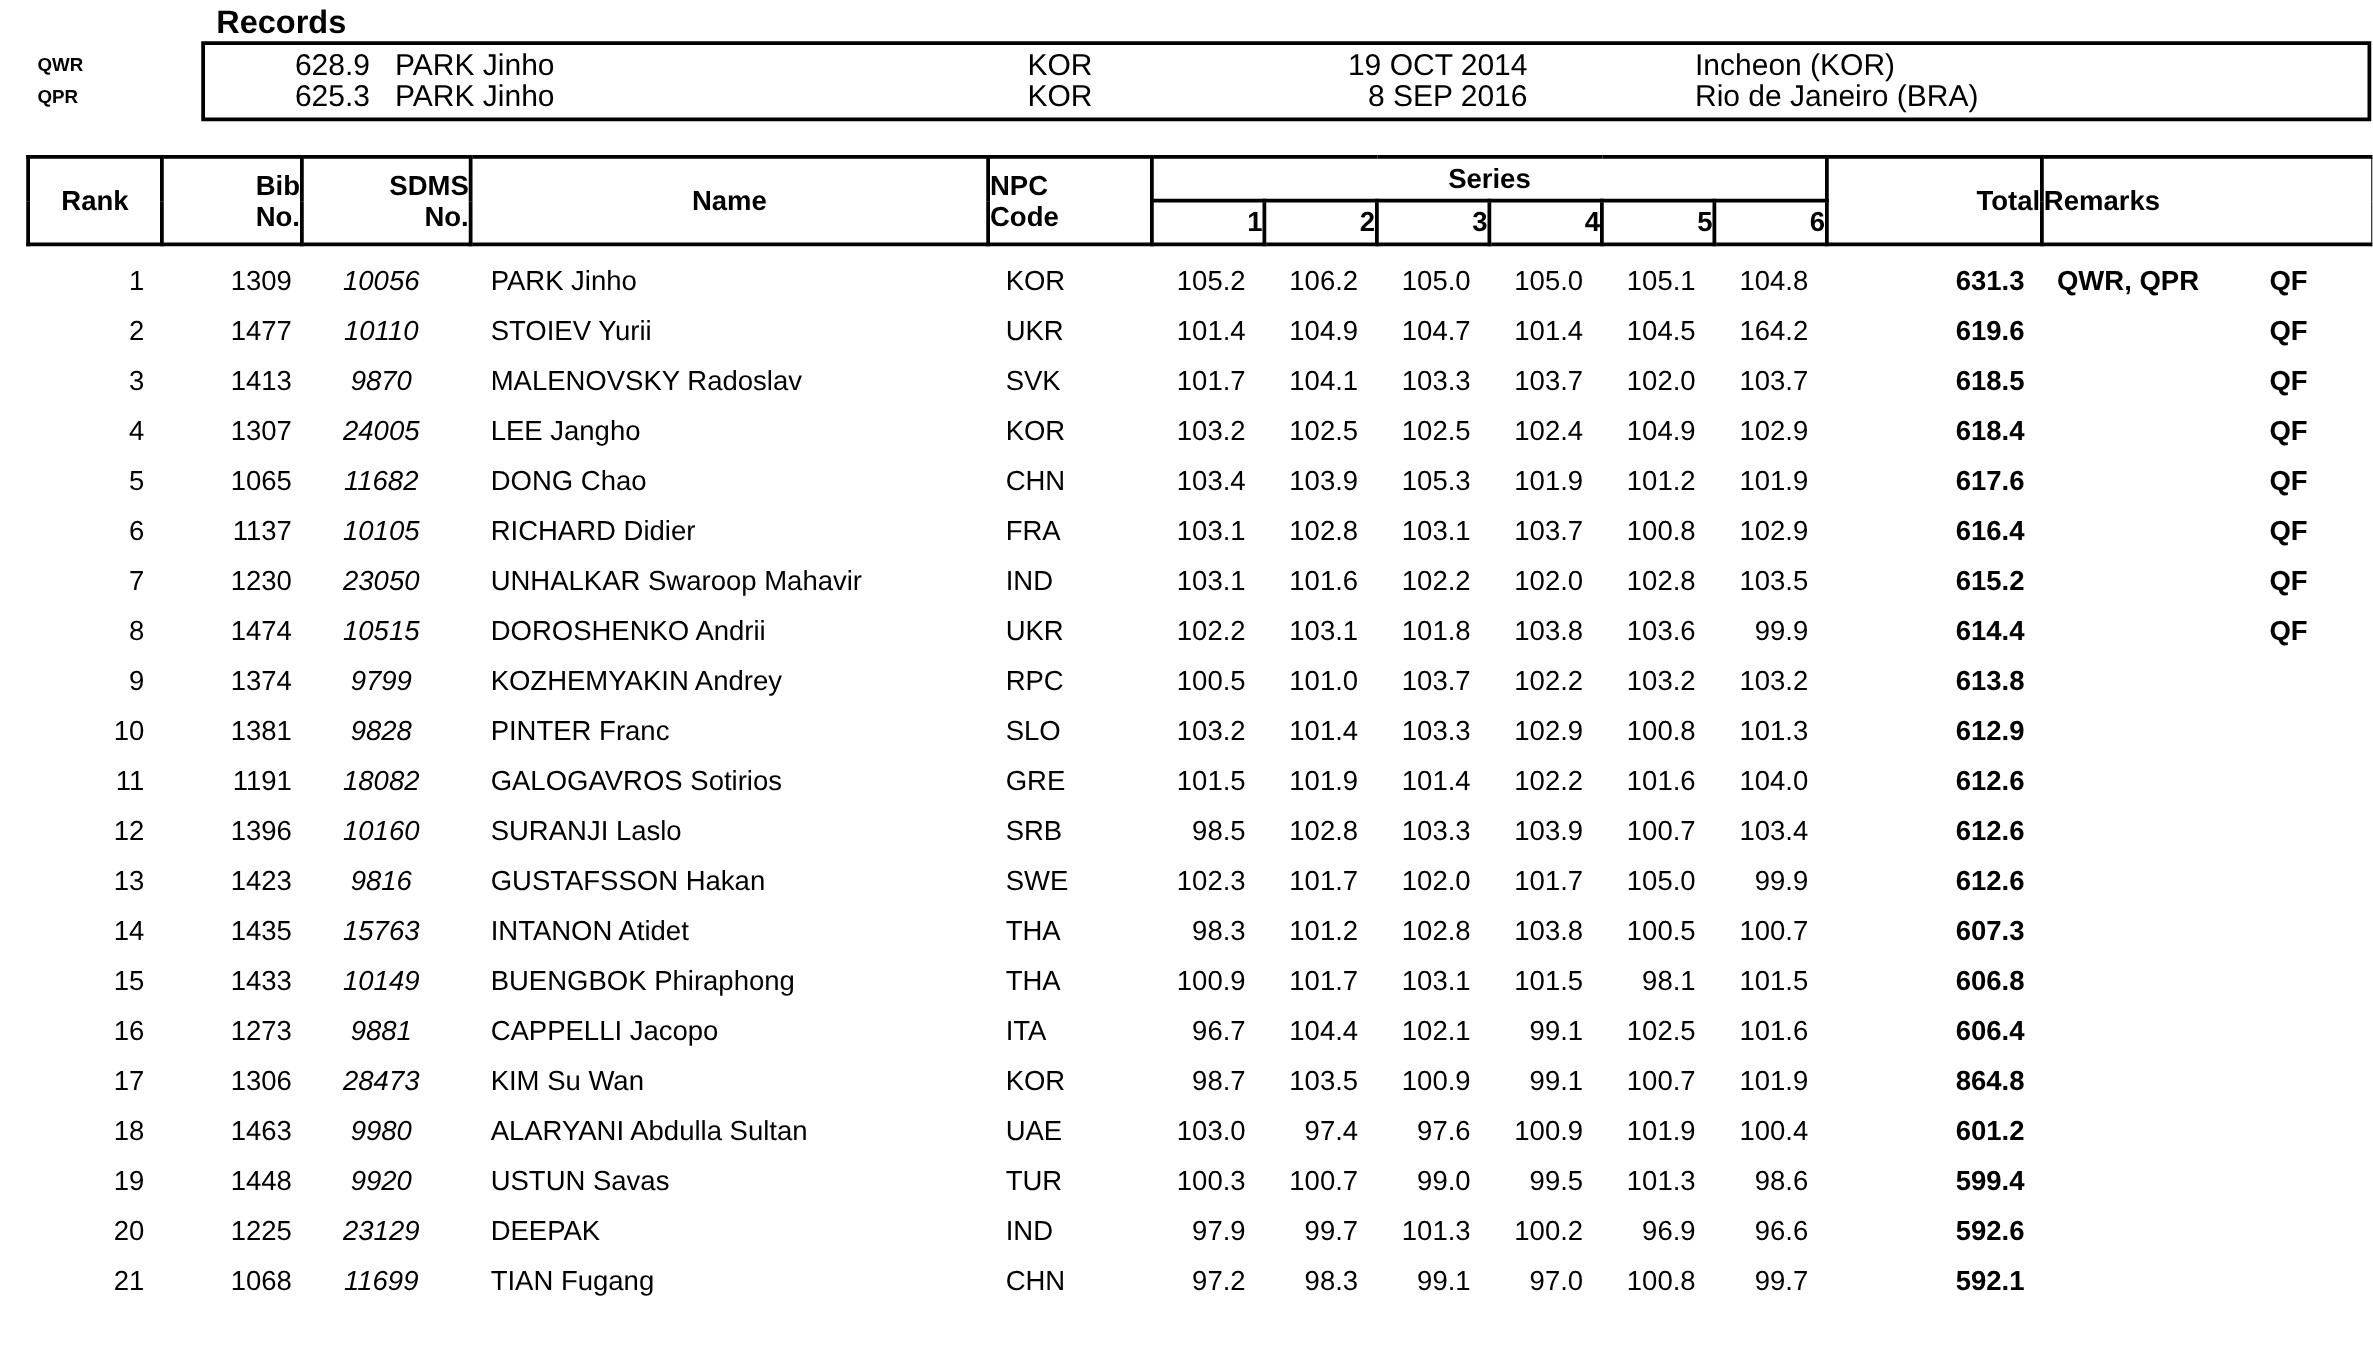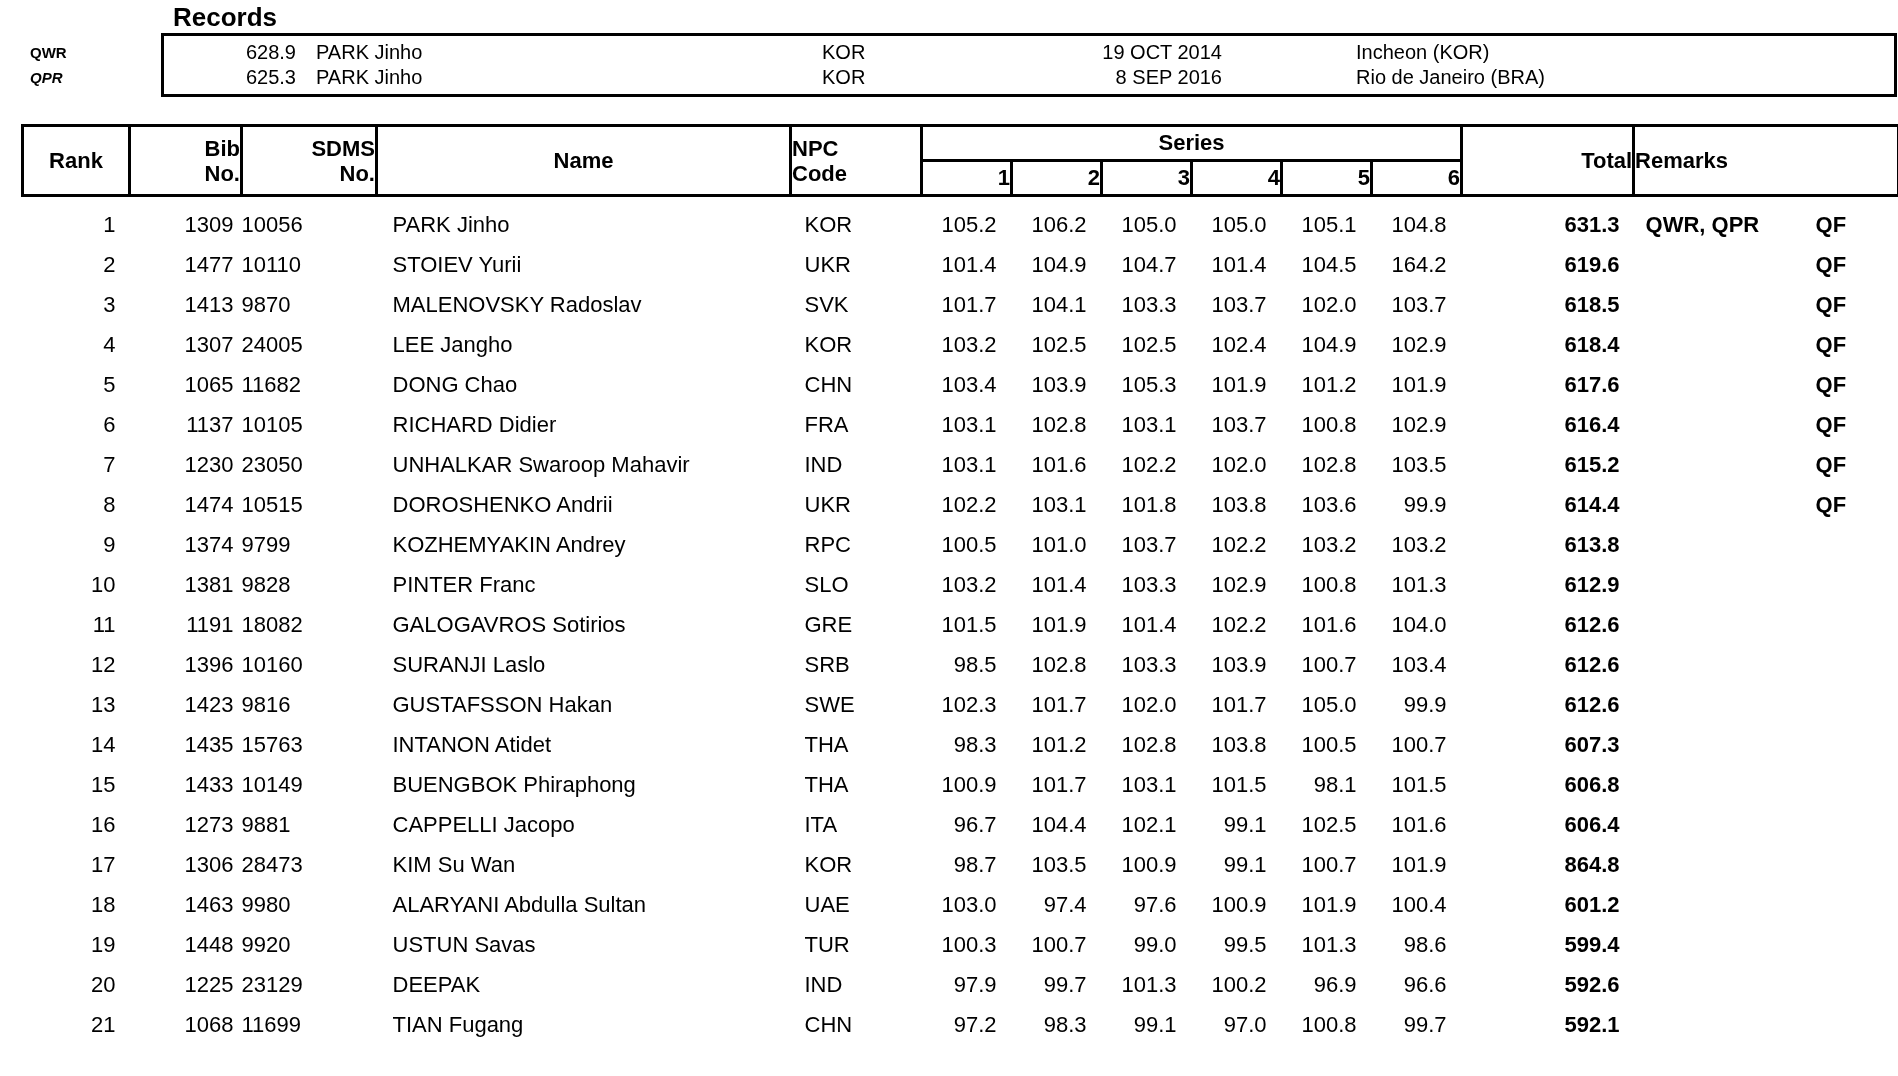--- a/index.html
+++ b/index.html
@@ -2,24 +2,24 @@
 <html><head>
 <meta charset="utf-8">
 <style>
   html, body { margin:0; padding:0; background:#ffffff; }
   body { width:1898px; height:1076px; font-family:"Liberation Sans", sans-serif; color:#000; }
   .page { position:relative; width:1898px; height:1076px; overflow:hidden; background:#fff; }
 
   
   .records-title { position:absolute; left:173px; top:4px; font-size:26px; font-weight:bold; line-height:26px; }
   .record-side-label { position:absolute; left:30px; font-size:15px; font-weight:bold; line-height:25px; }
-  .lbl0 { top:40px; } .lbl1 { top:65px;font-style:italic; }
+  .lbl0 { top:40px; } .lbl1 { top:65px; }
   .records-box { position:absolute; left:161px; top:33px; width:1736px; box-sizing:border-box;
                  border:3px solid #000; padding:4px 0; }
-  .record-row { position:relative; height:25px; line-height:25px; font-size:20px; }
+  .record-row { position:relative; height:25px; line-height:25px; font-size:24px; }
   .record-row span { position:absolute; top:0; white-space:nowrap; }
   .rec-score { left:0; width:132px; text-align:right; }
   .rec-name  { left:152px; }
   .rec-npc   { left:658px; }
   .rec-date  { left:858px; width:200px; text-align:right; }
   .rec-loc   { left:1192px; }
 
   
   .results-table { position:absolute; left:21px; top:124px; width:1876px;
                    border-collapse:collapse; table-layout:fixed; font-size:22px; }
@@ -33,21 +33,21 @@
   .th-npc  { text-align:left; padding-left:14px; }
   .th-series { text-align:center; }
   .th-snum { text-align:right; padding-right:15px; }
   .th-total { text-align:right; padding-right:14px; }
   .th-remarks { text-align:left; padding-left:12px; }
 
   .results-table tbody td { height:40px; padding:0; vertical-align:middle; white-space:nowrap; }
   .spacer-row td { height:8px !important; }
   .c-rank  { text-align:right; padding-right:14px !important; }
   .c-bib   { text-align:right; padding-right:8px !important; }
-  .c-sdms  { text-align:left; padding-right:8px !important; }
+  .c-sdms  { text-align:center; padding-right:8px !important;font-style:italic; }
   .c-name  { text-align:left; padding-left:16px !important; }
   .c-npc   { text-align:left; padding-left:14px !important; }
   .c-s     { text-align:right; padding-right:15px !important; }
   .c-total { text-align:right; padding-right:14px !important; font-weight:bold; }
   .c-remarks { text-align:left; font-weight:bold; }
   .remark { display:inline-block; width:170px; padding-left:12px; box-sizing:content-box; }
 </style>
 </head>
 <body>
 

